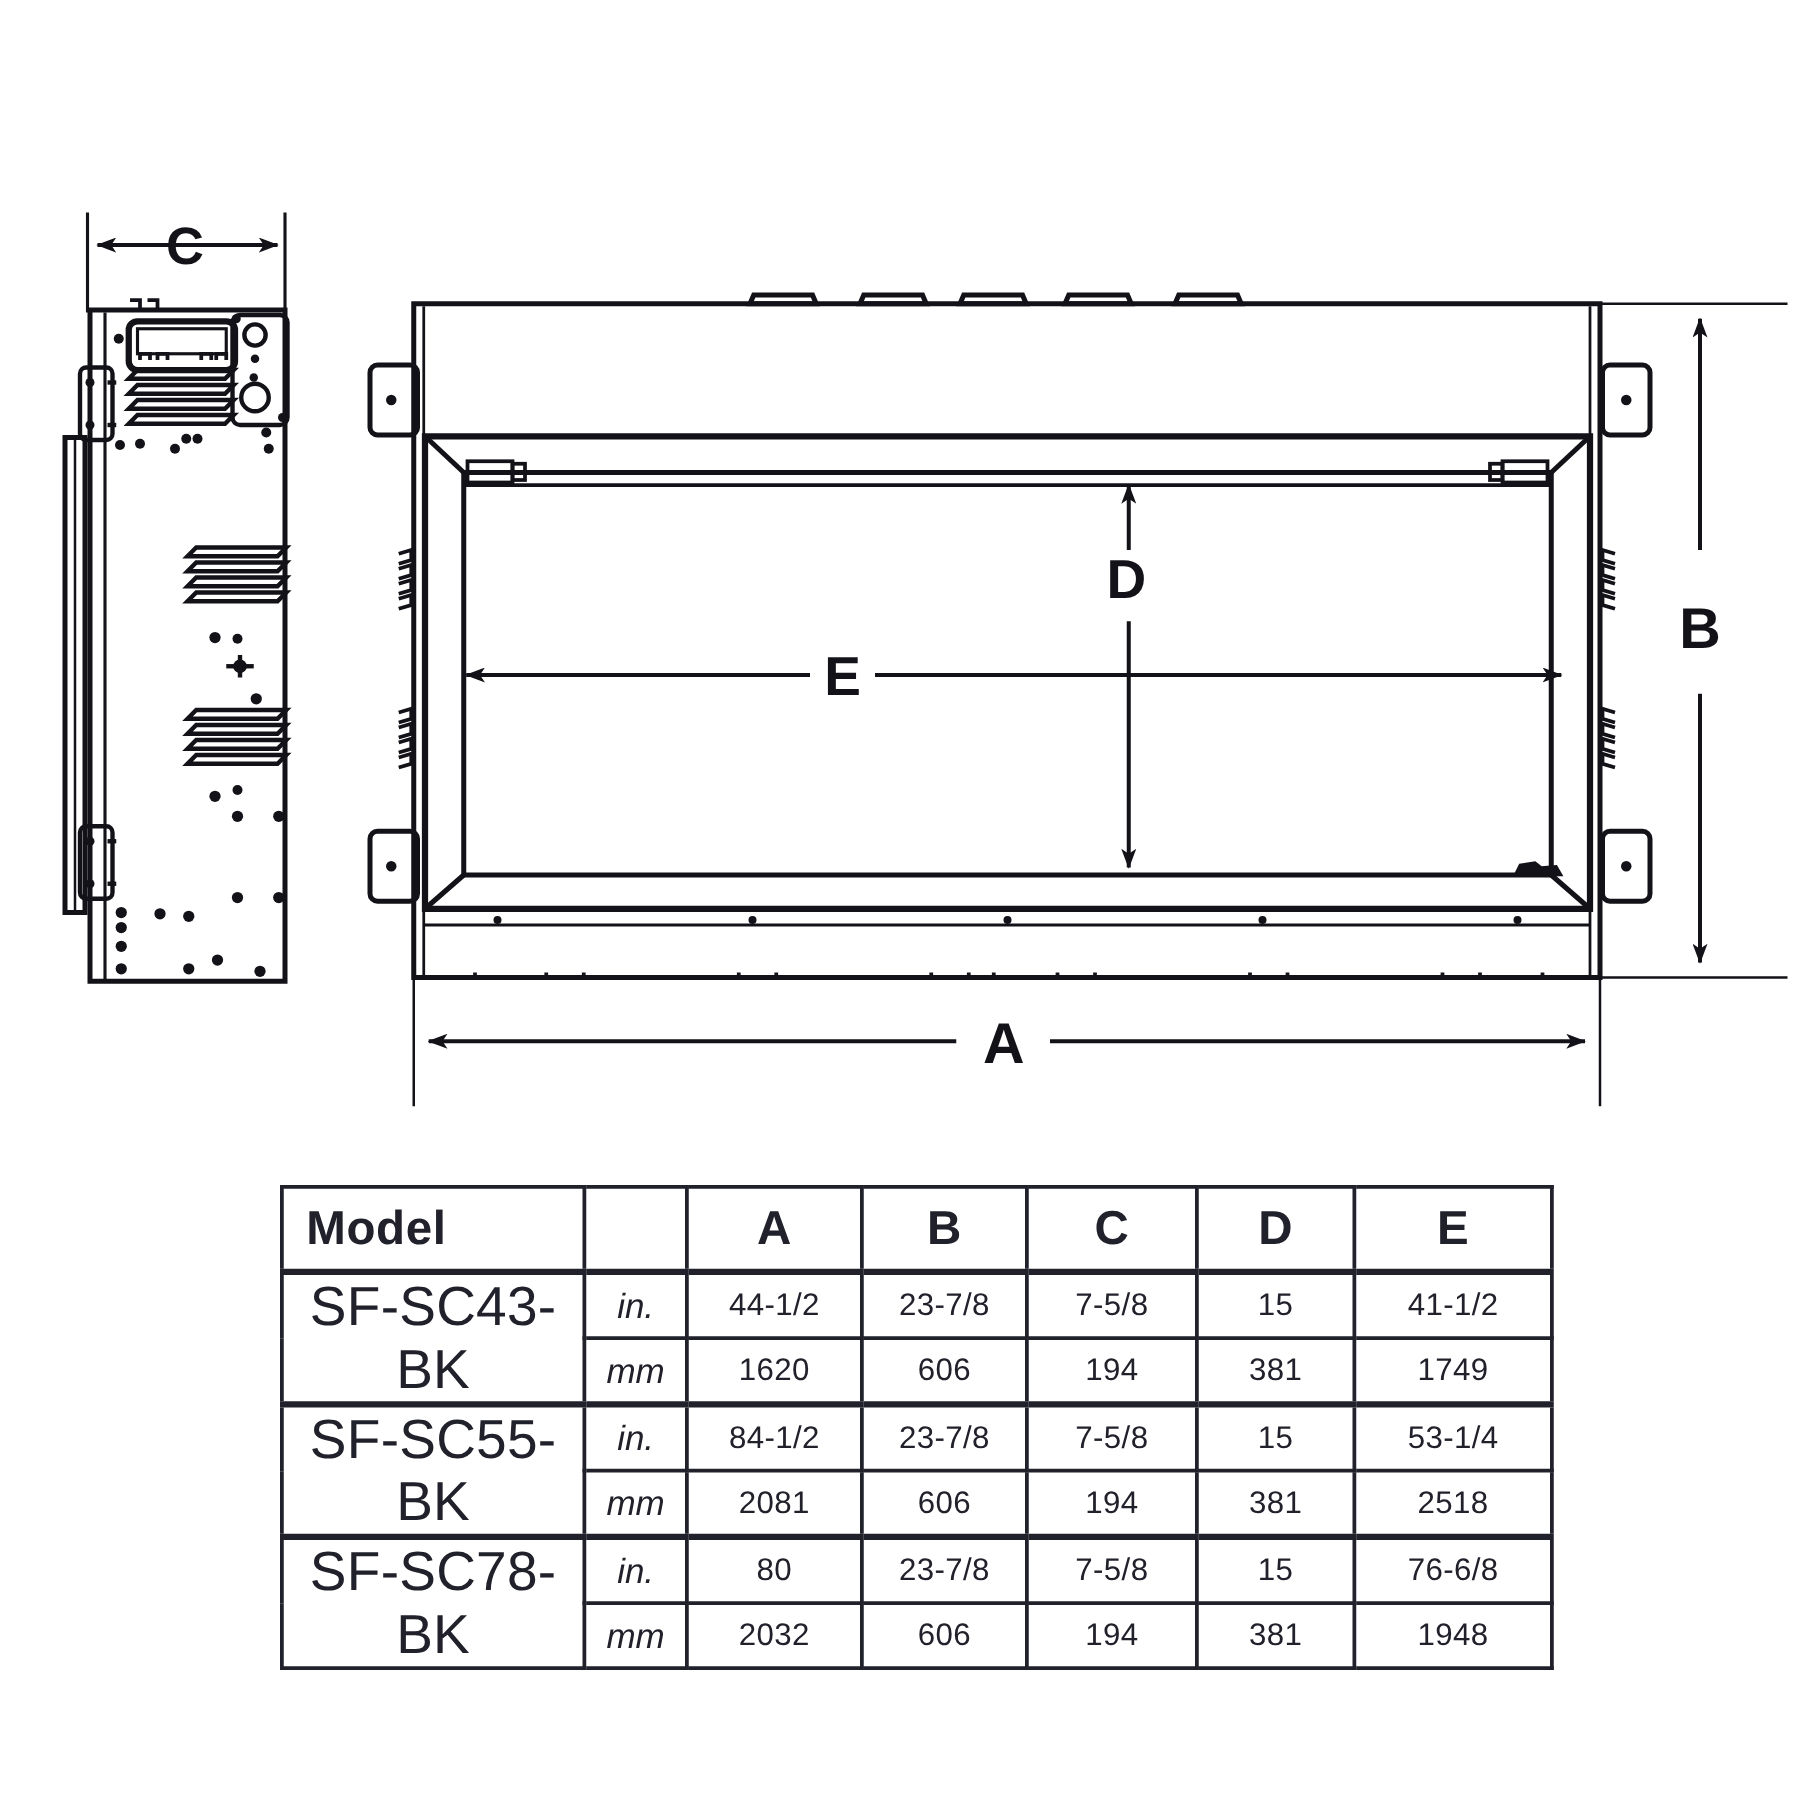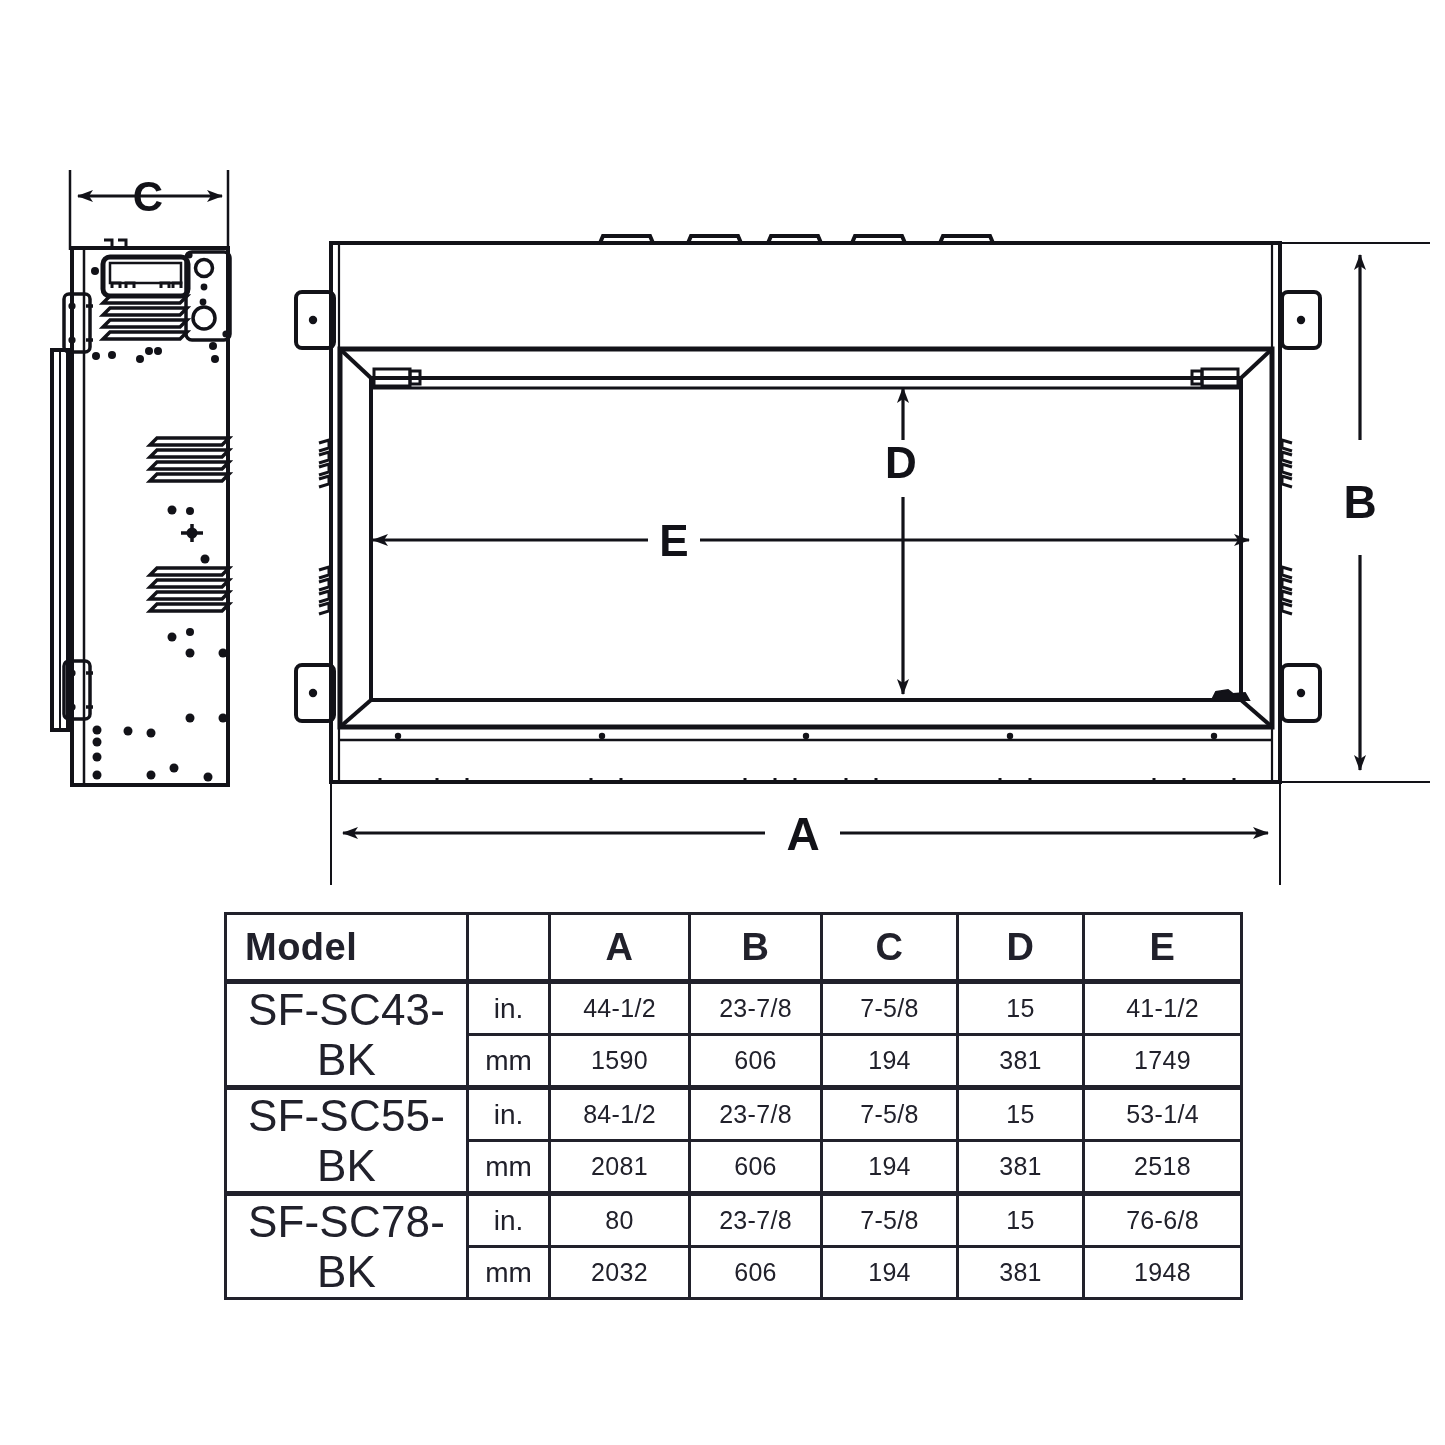--- a/index.html
+++ b/index.html
@@ -33,20 +33,21 @@
     position: absolute;
     left: 224px;
     top: 912px;
     width: 1016px;
   }
   table.spec {
     border-collapse: collapse;
     width: 1016px;
     table-layout: fixed;
     background: #ffffff;
+    margin-top: 36px;
   }
   table.spec col.c-model { width: 242px; }
   table.spec col.c-unit  { width: 82px; }
   table.spec col.c-a     { width: 140px; }
   table.spec col.c-b     { width: 132px; }
   table.spec col.c-c     { width: 136px; }
   table.spec col.c-d     { width: 126px; }
   table.spec col.c-e     { width: 158px; }
 
   table.spec td, table.spec th {
@@ -69,20 +70,21 @@
     font-size: 38px;
   }
   .model-name {
     font-size: 44px;
     font-weight: normal;
     letter-spacing: 0.2px;
   }
   .unit-cell {
     font-size: 28px;
     font-weight: normal;
+    font-style: italic;
   }
   .val-cell {
     font-size: 25px;
     font-weight: normal;
     letter-spacing: 0.3px;
   }
   tr.data-row td { height: 49px; }
   
   tr.group-top td, tr.group-top th { border-top-width: 5px; }
   .dim-letter {
@@ -359,21 +361,21 @@
           <td class="model-name" rowspan="2">SF-SC43-BK</td>
           <td class="unit-cell">in.</td>
           <td class="val-cell">44-1/2</td>
           <td class="val-cell">23-7/8</td>
           <td class="val-cell">7-5/8</td>
           <td class="val-cell">15</td>
           <td class="val-cell">41-1/2</td>
         </tr>
         <tr class="data-row">
           <td class="unit-cell">mm</td>
-          <td class="val-cell">1590</td>
+          <td class="val-cell">1620</td>
           <td class="val-cell">606</td>
           <td class="val-cell">194</td>
           <td class="val-cell">381</td>
           <td class="val-cell">1749</td>
         </tr>
 
         <tr class="data-row group-top">
           <td class="model-name" rowspan="2">SF-SC55-BK</td>
           <td class="unit-cell">in.</td>
           <td class="val-cell">84-1/2</td>

